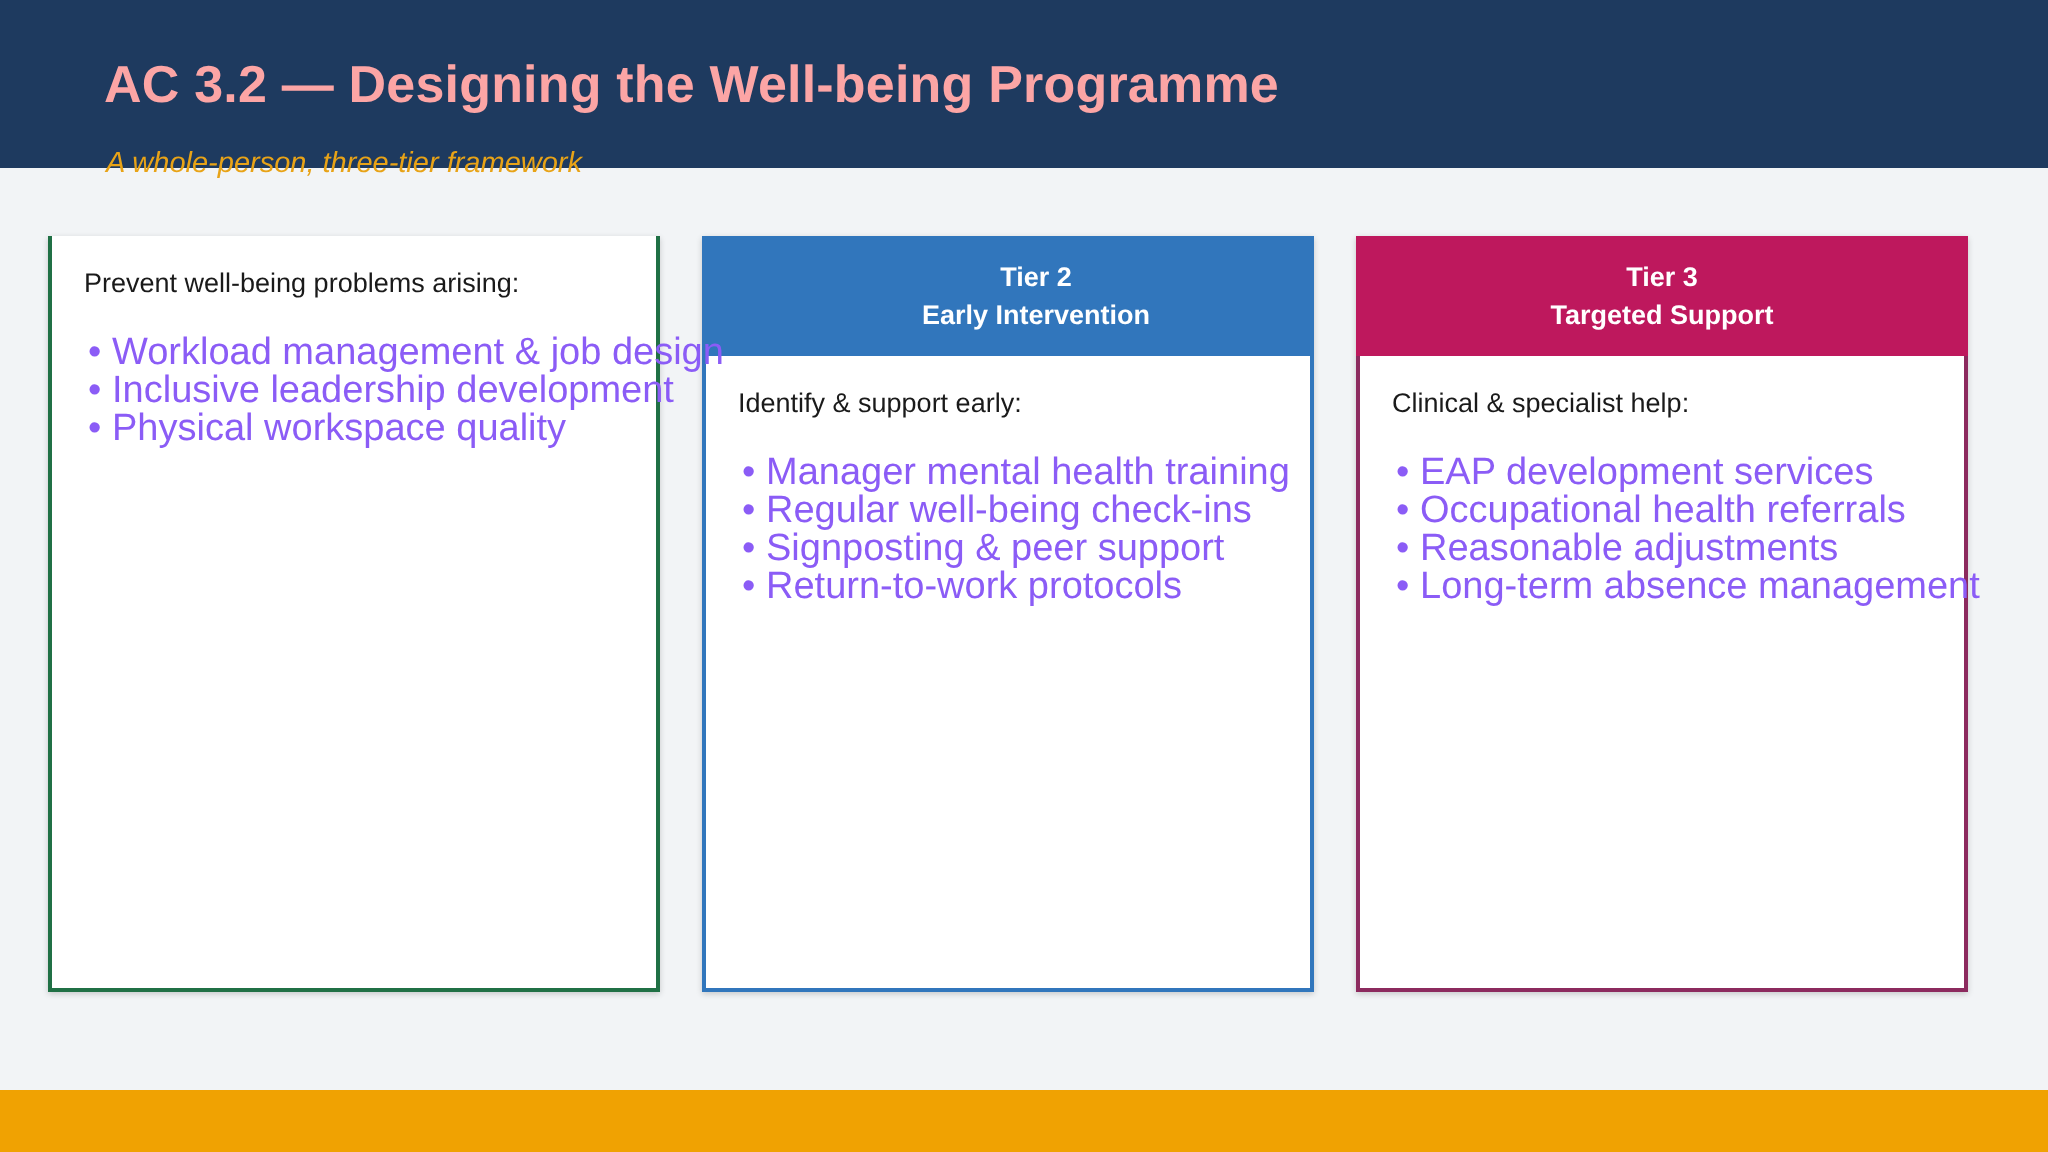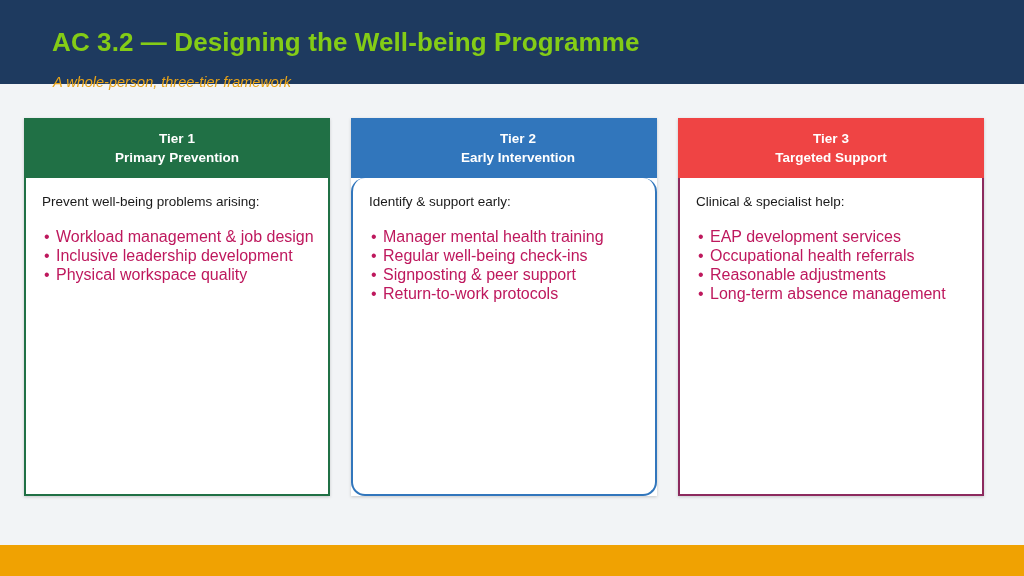--- a/index.html
+++ b/index.html
@@ -23,21 +23,21 @@
     width: 1024px;
     height: 84px;
     background: #1E3A5F;
   }
   .title-text {
     position: absolute;
     left: 52px;
     top: 27px;
     font-size: 26px;
     font-weight: bold;
-    color: #84cc16;
+    color: #fca5a5;
     letter-spacing: 0.1px;
     white-space: nowrap;
   }
 
   
   .subtitle {
     position: absolute;
     left: 53px;
     top: 74px;
     font-size: 14.5px;
@@ -99,40 +99,40 @@
     line-height: 19px;
     margin-bottom: 16px;
     white-space: nowrap;
   }
   .card-list {
     list-style: none;
     margin: 0;
     padding: 0;
   }
   .card-list li {
-    font-size: 16px;
-    color: #be185d;
+    font-size: 19px;
+    color: #8b5cf6;
     line-height: 19px;
     padding-left: 14px;
     position: relative;
     white-space: nowrap;
   }
   .card-list li::before {
     content: "\2022";
     position: absolute;
     left: 2px;
     top: 0;
   }
 
   
   .card-1 .card-header { background: #207045; }
   .card-1 .card-body   { border-color: #207045; }
   .card-2 .card-header { background: #3176BC; padding-left: 28px; }
-  .card-2 .card-body   { border-color: #3176BC; border-radius: 14px; }
-  .card-3 .card-header { background: #ef4444; }
+  .card-2 .card-body   { border-color: #3176BC; }
+  .card-3 .card-header { background: #be185d; }
   .card-3 .card-body   { border-color: #8C2A5E; }
 
   
   .bottom-bar {
     position: absolute;
     left: 0;
     top: 545px;
     width: 1024px;
     height: 31px;
     background: #F0A202;
@@ -143,24 +143,20 @@
 
 <div class="title-bar">
   <div class="title-text">AC 3.2 — Designing the Well-being Programme</div>
 </div>
 
 <div class="subtitle">A whole-person, three-tier framework</div>
 
 <div class="cards">
 
   <div class="card card-1">
-    <div class="card-header">
-      <div class="tier">Tier 1</div>
-      <div class="tier-name">Primary Prevention</div>
-    </div>
     <div class="card-body">
       <div class="card-lead">Prevent well-being problems arising:</div>
       <ul class="card-list">
         <li>Workload management &amp; job design</li>
         <li>Inclusive leadership development</li>
         <li>Physical workspace quality</li>
       </ul>
     </div>
   </div>
 

